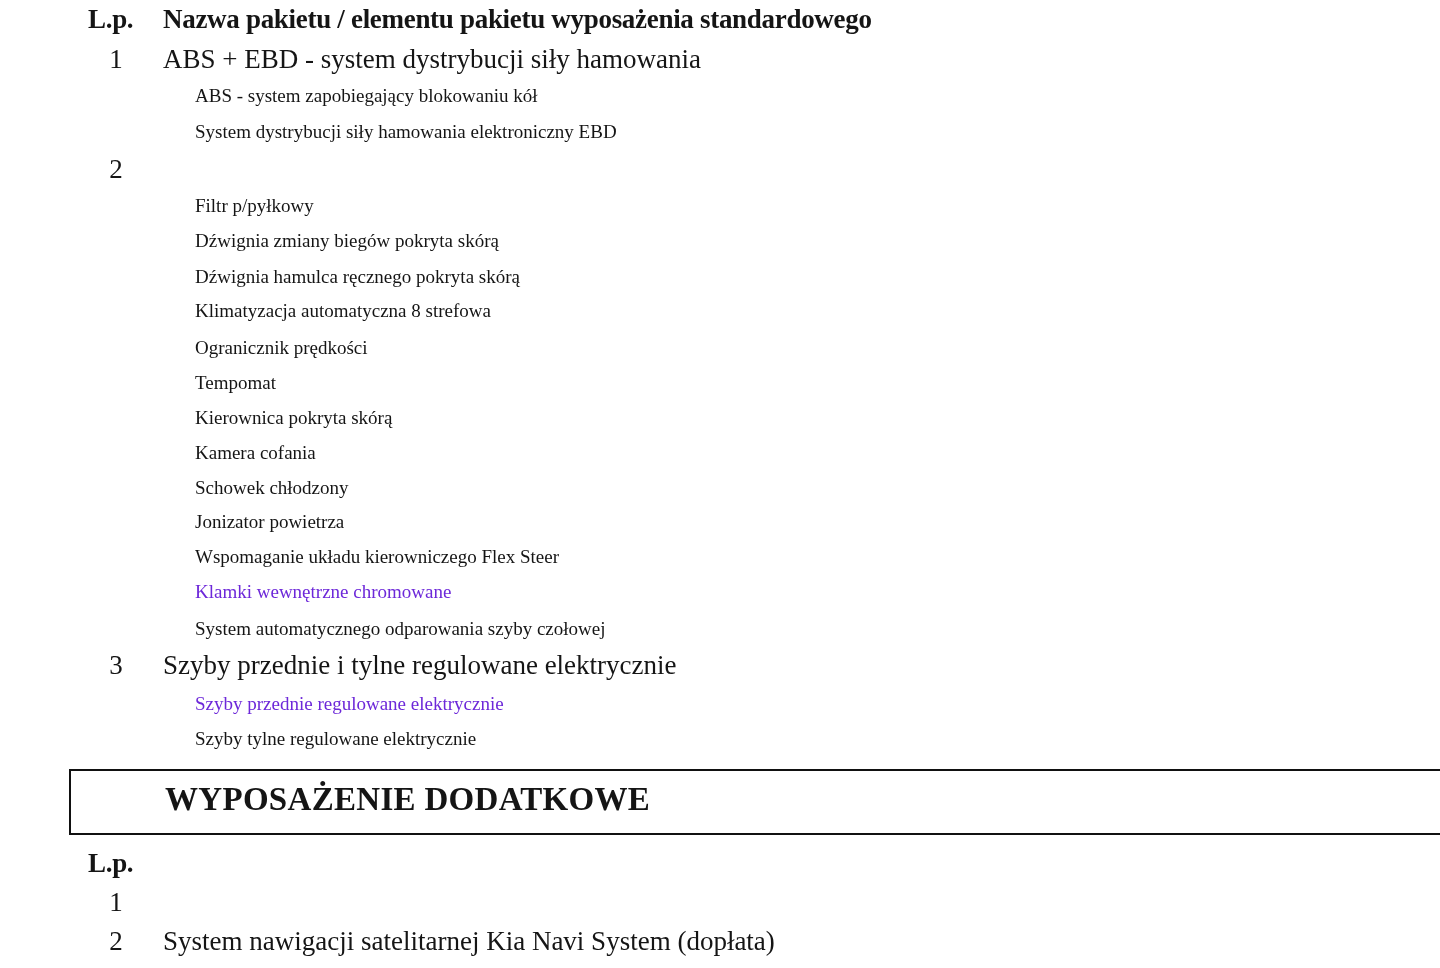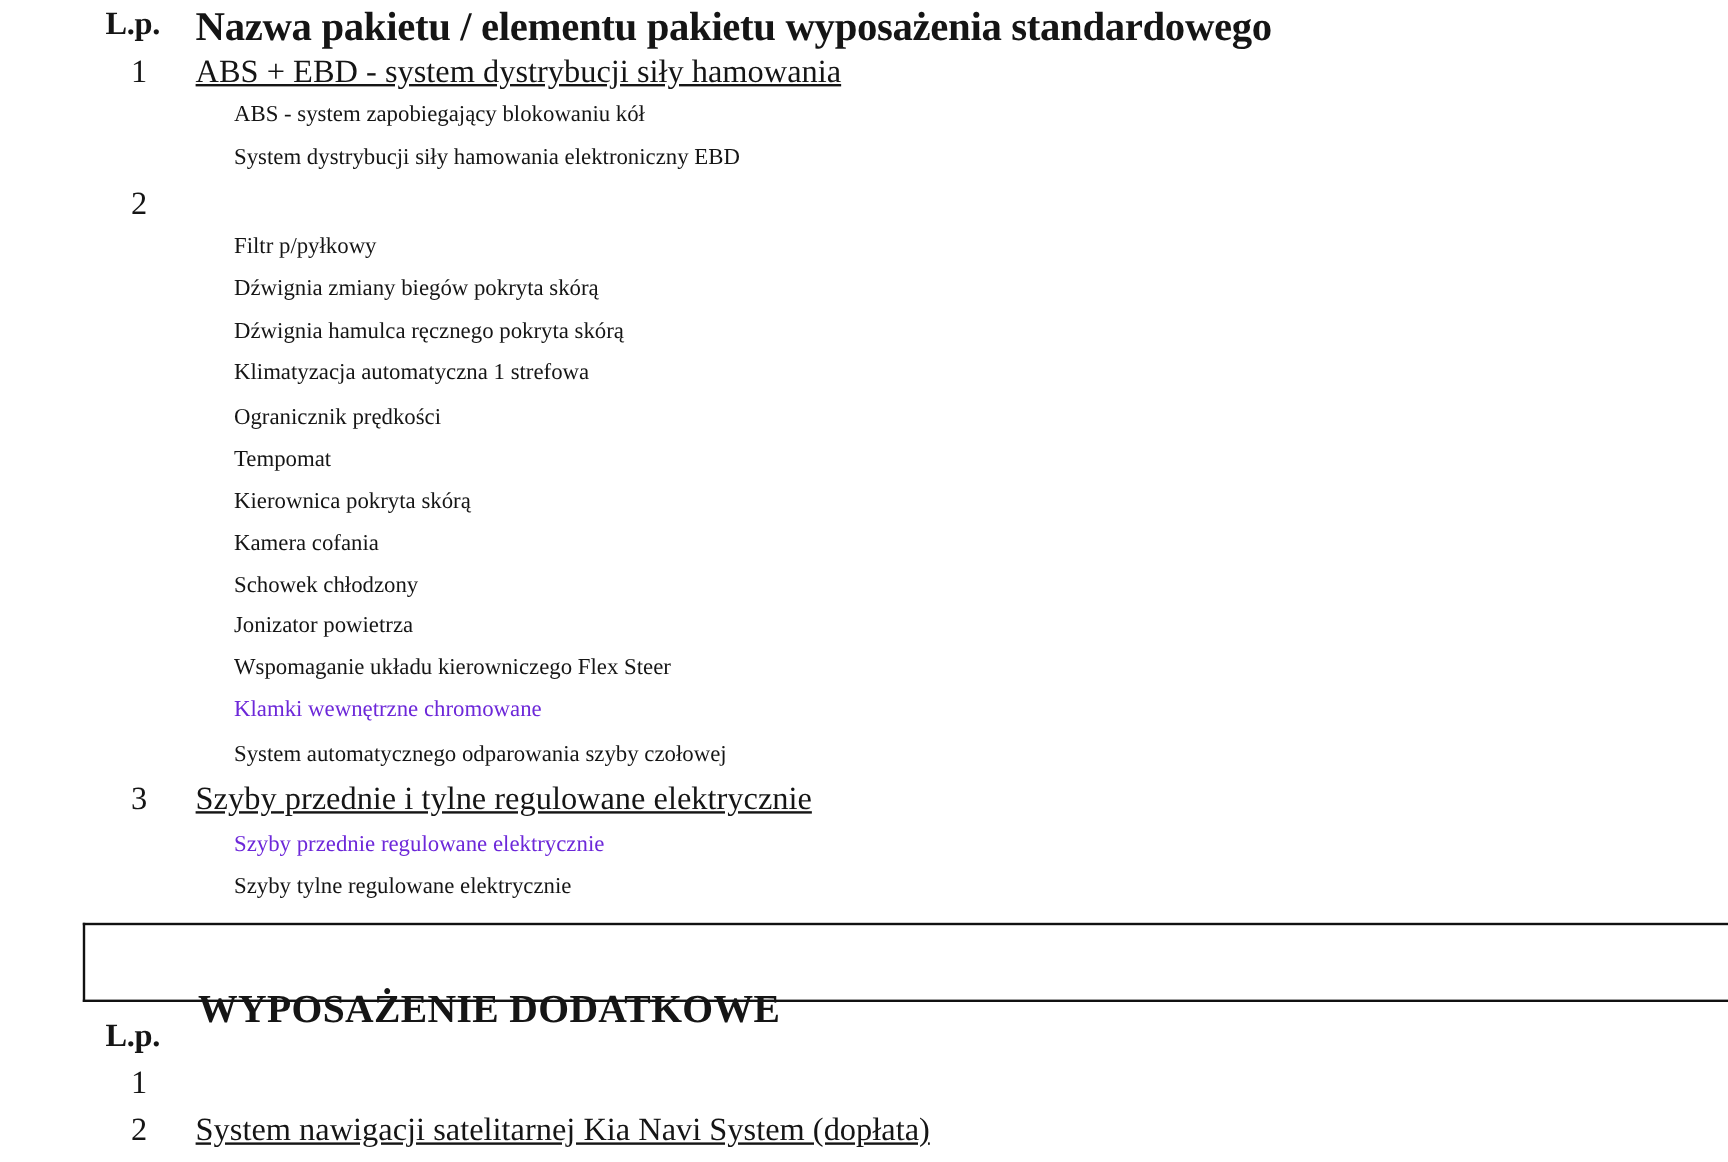--- a/index.html
+++ b/index.html
@@ -30,36 +30,35 @@
       position: absolute;
       left: 88px;
       font-weight: bold;
       font-size: 27px;
       letter-spacing: -0.3px;
     }
     .hdr-text {
       position: absolute;
       left: 163px;
       font-weight: bold;
-      font-size: 34px;
+      font-size: 27px;
       letter-spacing: -0.3px;
       text-align: right;
     }
     .num {
       position: absolute;
       font-size: 27px;
       width: 40px;
       text-align: center;
       left: 96px;
     }
     .main-text {
       position: absolute;
       left: 163px;
       font-size: 27px;
-      text-decoration: underline;
     }
     .sub-text {
       position: absolute;
       left: 195px;
       font-size: 19px;
     }
     .muted {
       color: #6d28d9;
     }
     .section-box {
@@ -72,21 +71,20 @@
       border-right: none;
       box-sizing: content-box;
     }
     .section-title {
       position: absolute;
       left: 94px;
       top: 10px;
       font-weight: bold;
       font-size: 33px;
       letter-spacing: 0.3px;
-      margin-top: 43px;
     }
   </style>
 </head>
 <body>
 
 <div class="doc">
 
   <div class="row" style="top:4px; width:1440px; height:36px;">
     <span class="lp">L.p.</span>
     <span class="hdr-text">Nazwa pakietu / elementu pakietu wyposażenia standardowego</span>
@@ -109,21 +107,21 @@
   <div class="row" style="top:195px; width:1440px;">
     <span class="sub-text">Filtr p/pyłkowy</span>
   </div>
   <div class="row" style="top:230px; width:1440px;">
     <span class="sub-text">Dźwignia zmiany biegów pokryta skórą</span>
   </div>
   <div class="row" style="top:266px; width:1440px;">
     <span class="sub-text">Dźwignia hamulca ręcznego pokryta skórą</span>
   </div>
   <div class="row" style="top:300px; width:1440px;">
-    <span class="sub-text">Klimatyzacja automatyczna 1 strefowa</span>
+    <span class="sub-text">Klimatyzacja automatyczna 8 strefowa</span>
   </div>
   <div class="row" style="top:337px; width:1440px;">
     <span class="sub-text">Ogranicznik prędkości</span>
   </div>
   <div class="row" style="top:372px; width:1440px;">
     <span class="sub-text">Tempomat</span>
   </div>
   <div class="row" style="top:407px; width:1440px;">
     <span class="sub-text">Kierownica pokryta skórą</span>
   </div>

